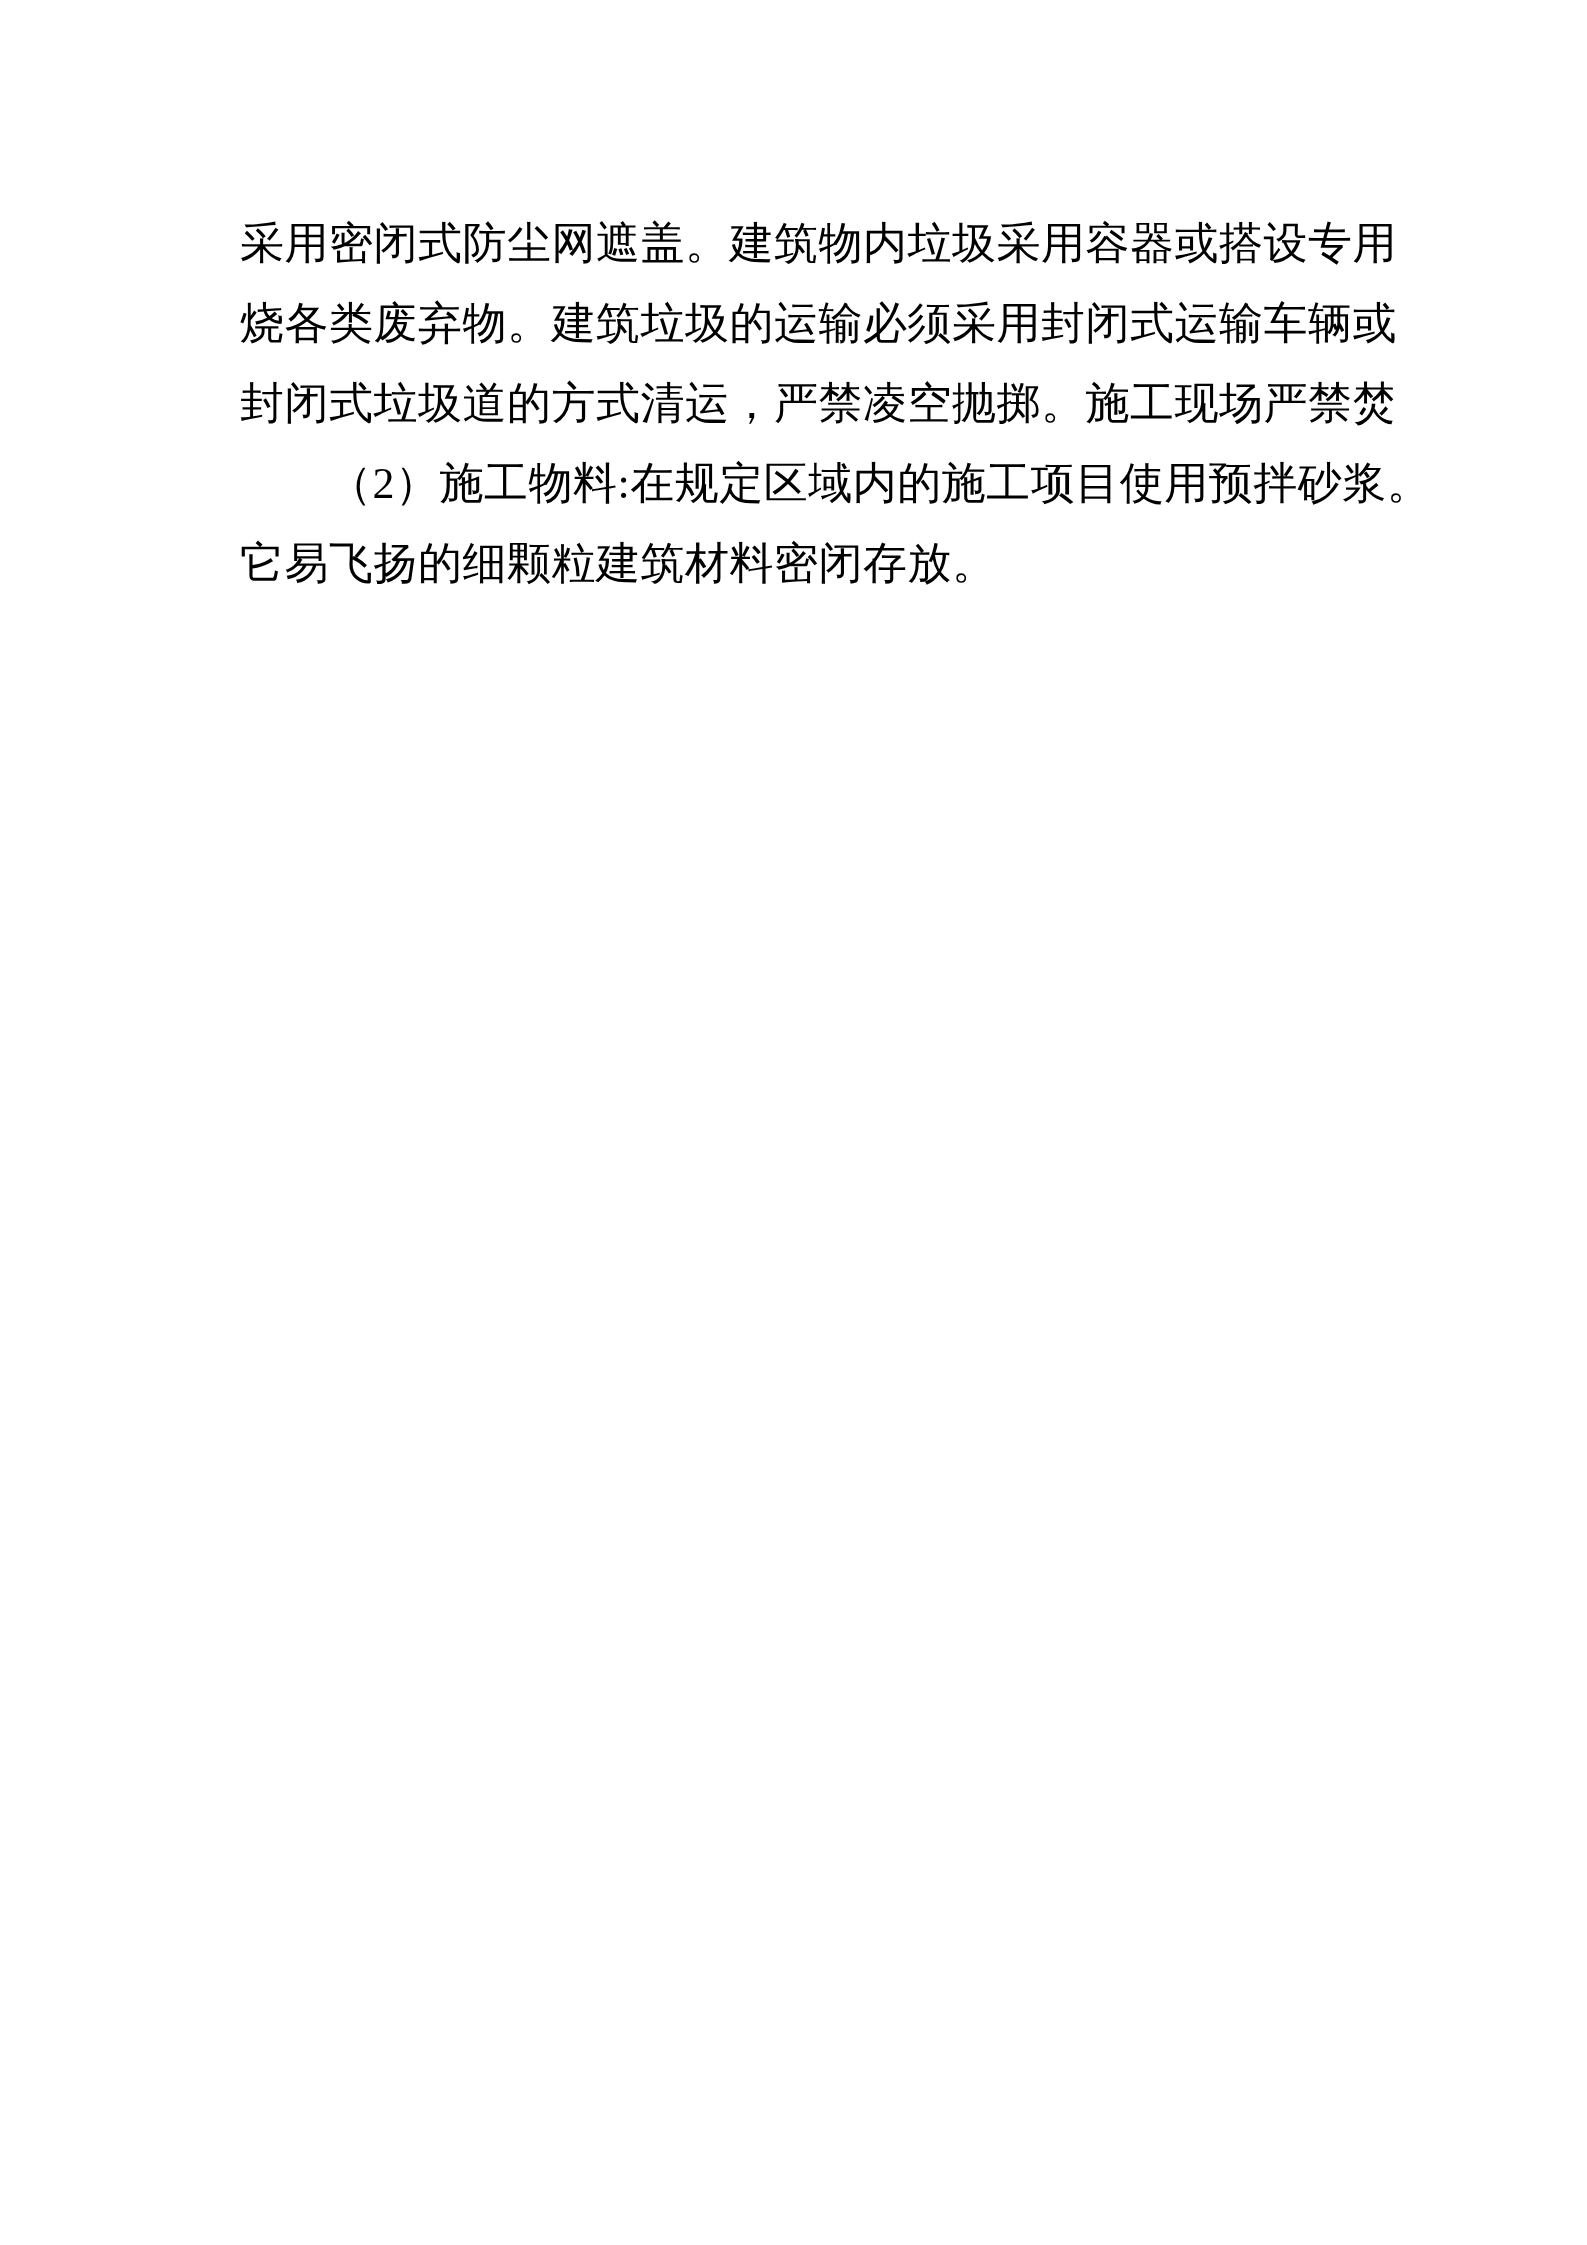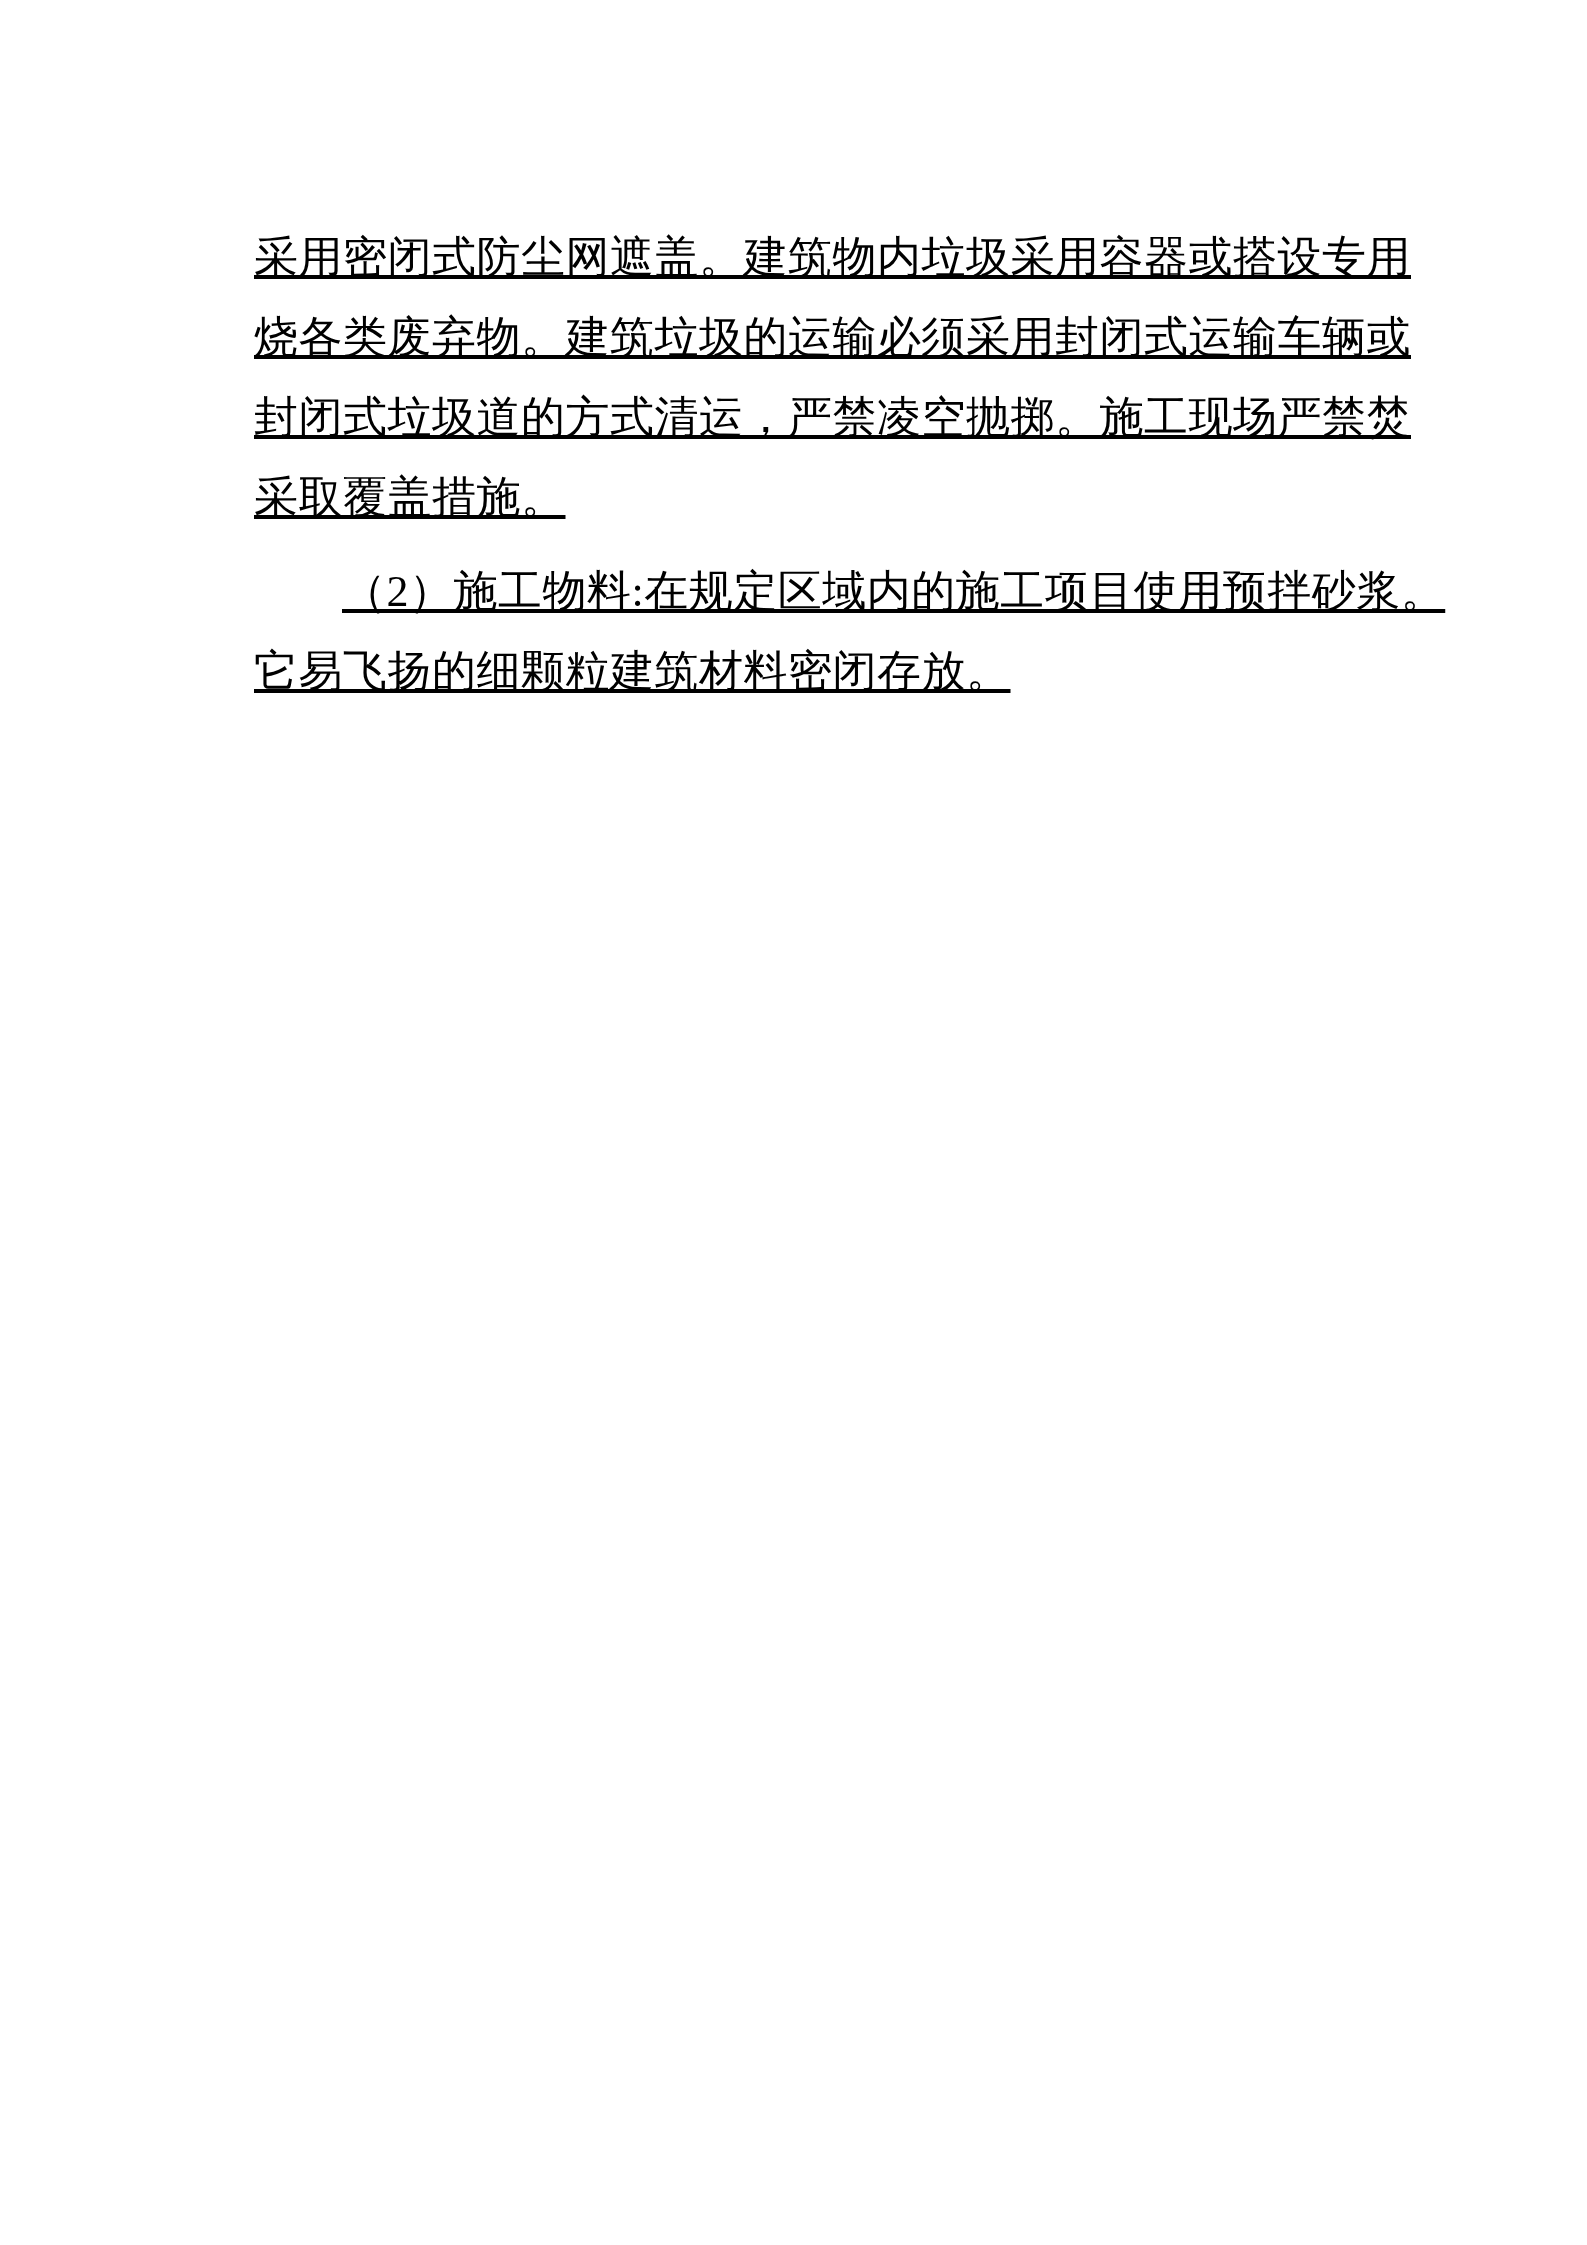--- a/index.html
+++ b/index.html
@@ -18,23 +18,22 @@
     font-family: "Liberation Serif", "DejaVu Serif", serif;
     color: #000000;
   }
   .text-block {
     position: absolute;
     top: 204px;           
     left: 240px;          
     width: 1120px;        
   }
   .para {
-    margin: 14px;
+    margin: 0;
     padding: 0;
-    text-decoration: underline;
   }
   .line {
     font-size: 44px;      
     line-height: 80px;    
     letter-spacing: 0.5px;
     white-space: nowrap;  
     text-align: left;
     font-weight: 400;
   }
   
@@ -45,21 +44,20 @@
 </head>
 <body>
 
 <div class="page">
   <div class="text-block">
 
     <div class="para">
       <div class="line">采用密闭式防尘网遮盖。建筑物内垃圾采用容器或搭设专用</div>
       <div class="line">烧各类废弃物。建筑垃圾的运输必须采用封闭式运输车辆或</div>
       <div class="line">封闭式垃圾道的方式清运，严禁凌空抛掷。施工现场严禁焚</div>
-      <div class="line">采取覆盖措施。</div>
     </div>
 
     <div class="para indent-first">
       <div class="line">（2）施工物料:在规定区域内的施工项目使用预拌砂浆。</div>
       <div class="line">它易飞扬的细颗粒建筑材料密闭存放。</div>
     </div>
 
   </div>
 </div>
 

